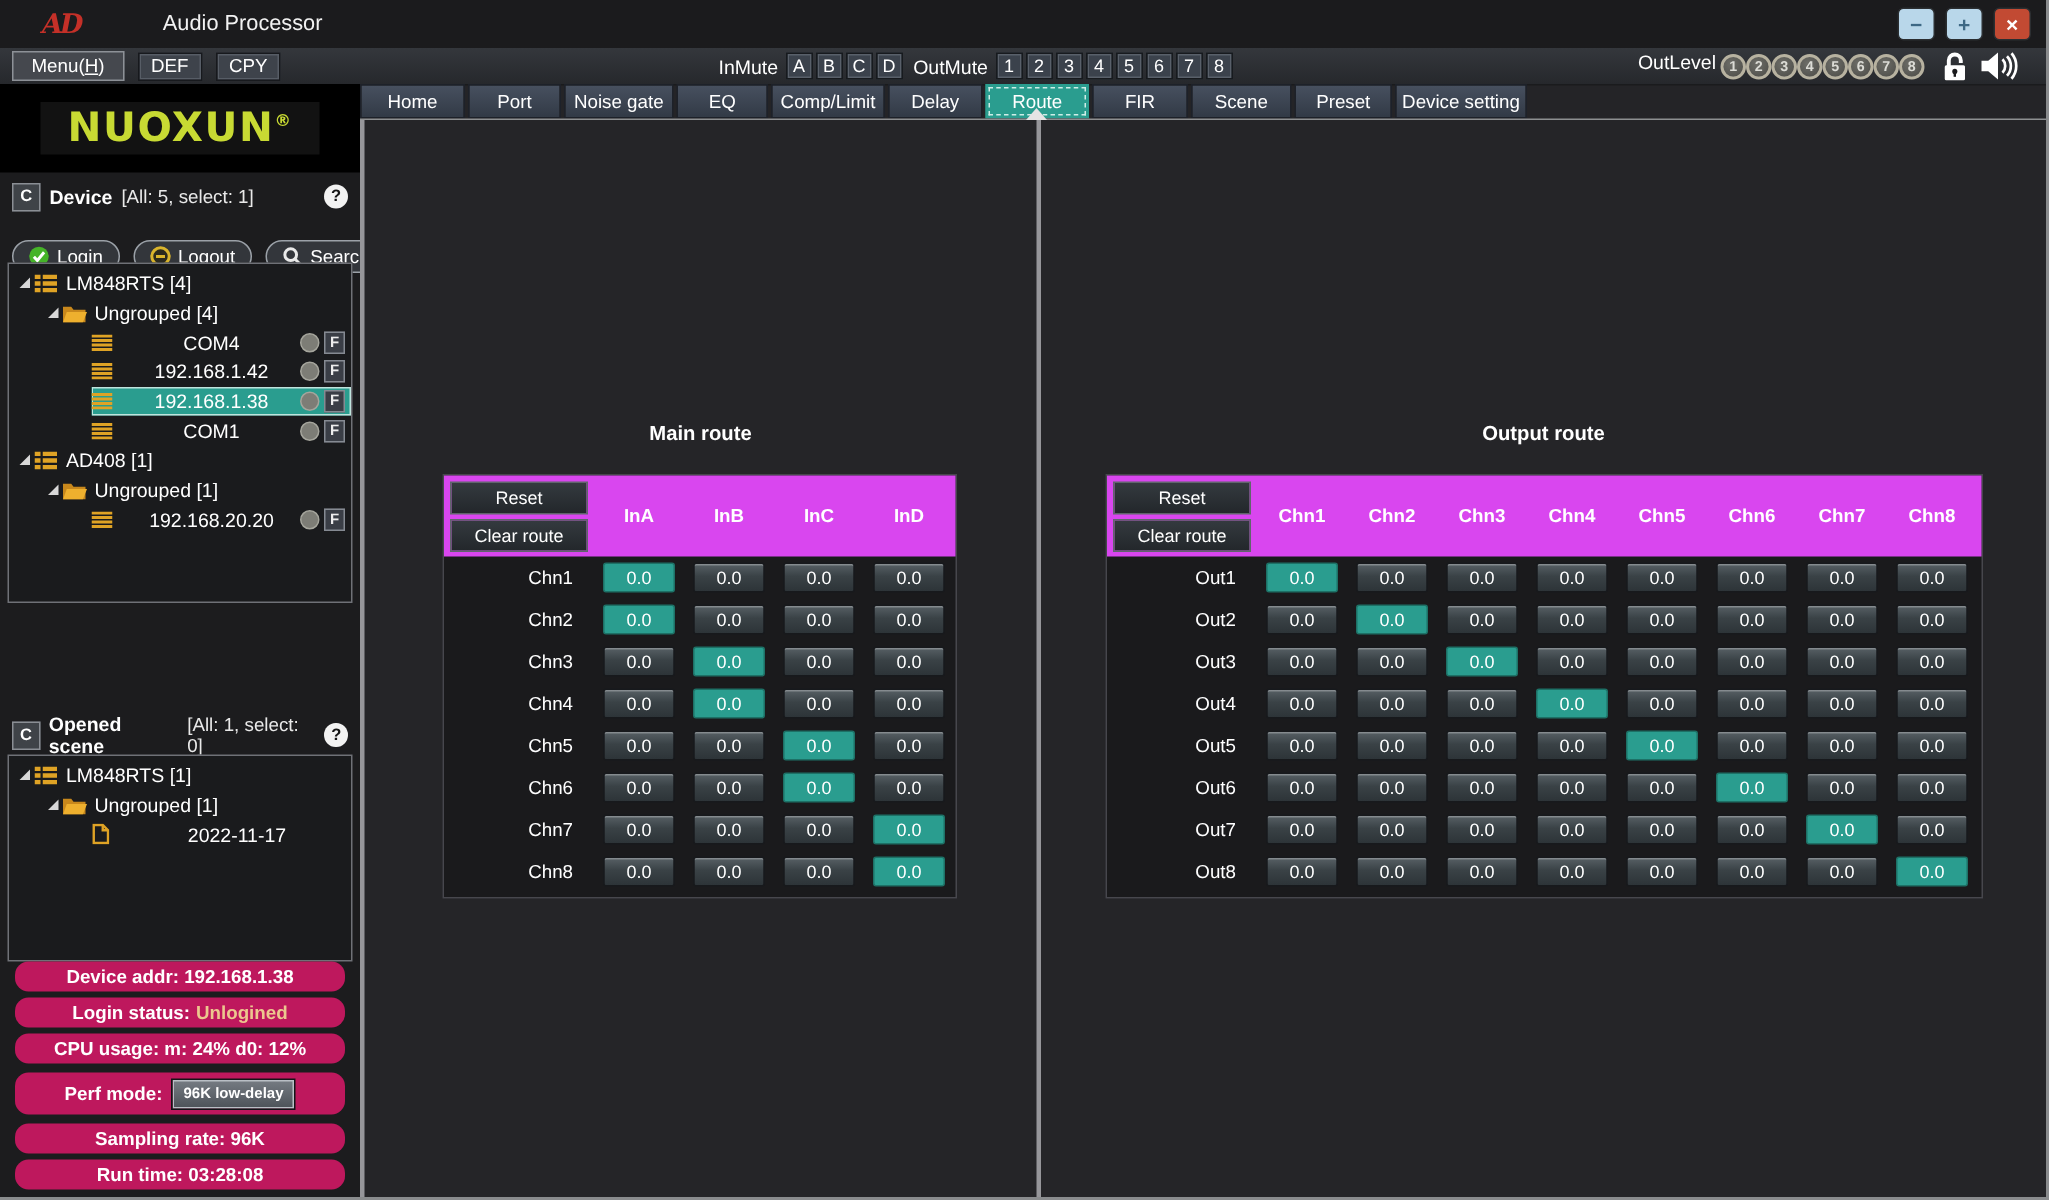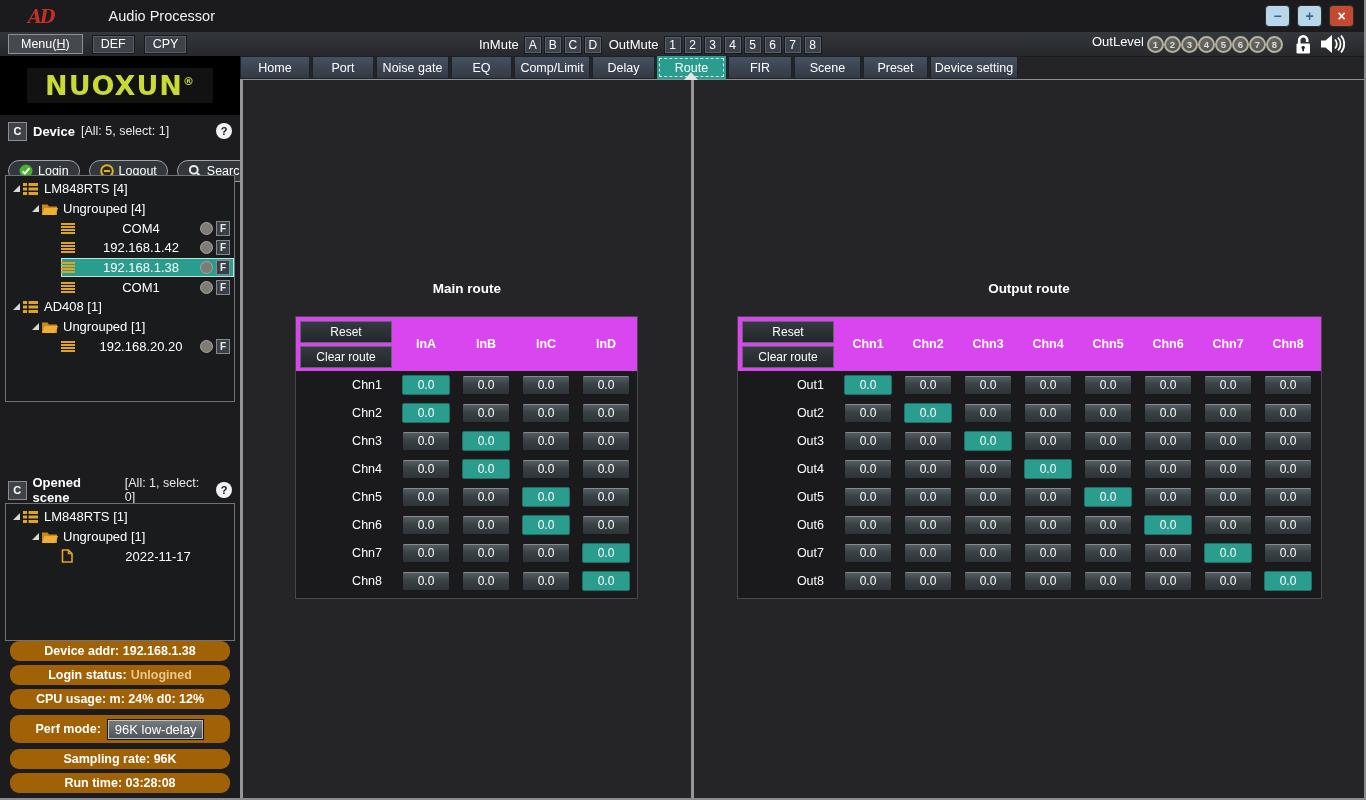--- a/index.html
+++ b/index.html
@@ -60,26 +60,26 @@
   .tree-row{height:19.7px;display:flex;align-items:center;color:#fff;font-size:13px;}
   .tree-row .exp{width:11px;display:inline-flex;justify-content:flex-start;flex:none;}
   .tree-row .ticon{width:18px;display:inline-flex;flex:none;margin-right:3px;}
   .tree-row .tlabel{white-space:nowrap;}
   .tree-row .tlabel.center{flex:1;text-align:center;}
   .tree-row .badges{margin-left:auto;display:flex;align-items:center;gap:3px;margin-right:4px;flex:none;}
   .tree-row.selected .rowband{background:#2a9d8f;box-shadow:inset 0 0 0 1px #bfe4dd;}
   .rowband{display:flex;align-items:center;flex:1;height:100%;}
   .st-circle{width:13px;height:13px;border-radius:50%;background:#7d7d76;border:1px solid #a5a59c;box-sizing:border-box;}
   .f-badge{width:14px;height:15px;background:#3a3e46;border:1px solid #858a92;box-sizing:border-box;color:#ececec;font-size:10px;font-weight:bold;display:flex;align-items:center;justify-content:center;}
-  .status-pill{position:absolute;left:10px;right:10px;height:20px;border-radius:9px;background:#a16207;color:#fff;font-size:12.5px;font-weight:bold;display:flex;align-items:center;justify-content:center;}
+  .status-pill{position:absolute;left:10px;right:10px;height:20px;border-radius:9px;background:#be185d;color:#fff;font-size:12.5px;font-weight:bold;display:flex;align-items:center;justify-content:center;}
   .s1{top:585px}.s2{top:609px}.s3{top:633px}
   .s4{top:659px;height:28px;}
   .s5{top:693px}.s6{top:717px}
   .warn{color:#ecc78e;margin-left:4px;}
-  .perf-btn{margin-left:6px;height:21px;padding:0 7px;background:linear-gradient(#767c83,#4c5258);border:1px solid #121417;box-shadow:inset 0 0 0 1px #b9bfc5;color:#fff;font-size:13px;font-weight:normal;}
+  .perf-btn{margin-left:6px;height:21px;padding:0 7px;background:linear-gradient(#767c83,#4c5258);border:1px solid #121417;box-shadow:inset 0 0 0 1px #b9bfc5;color:#fff;font-size:10px;font-weight:bold;}
 
   
   .main{position:absolute;left:240px;top:79px;right:0;bottom:0;background:#252528;border-top:1px solid #8d8f91;}
   .splitter{position:absolute;left:0;top:0;width:3px;bottom:0;background:#96969a;}
   .divider{position:absolute;left:451px;top:0;width:3px;bottom:0;background:#96969a;}
   .panel-left{position:absolute;left:3px;top:0;width:448px;bottom:0;}
   .panel-right{position:absolute;left:454px;top:0;right:0;bottom:0;}
   .route-title{position:absolute;top:201px;left:0;right:0;text-align:center;color:#fff;font-size:13.5px;font-weight:bold;}
   .matrix{position:absolute;top:236px;background:#1a1a1c;border:1px solid #47474d;box-sizing:content-box;padding-bottom:3px;}
   .matrix.main-m{left:52px;width:341px;}

